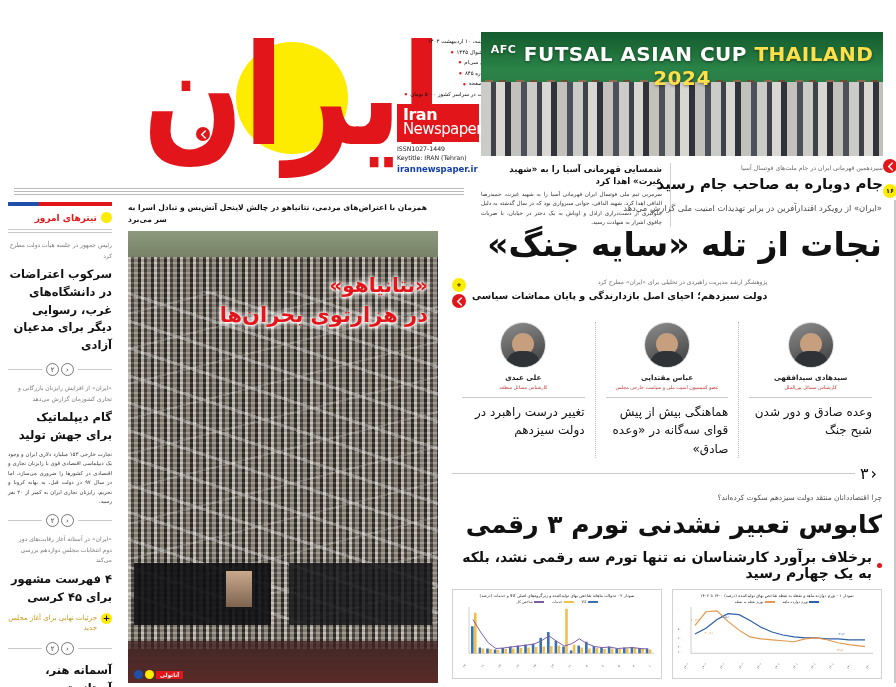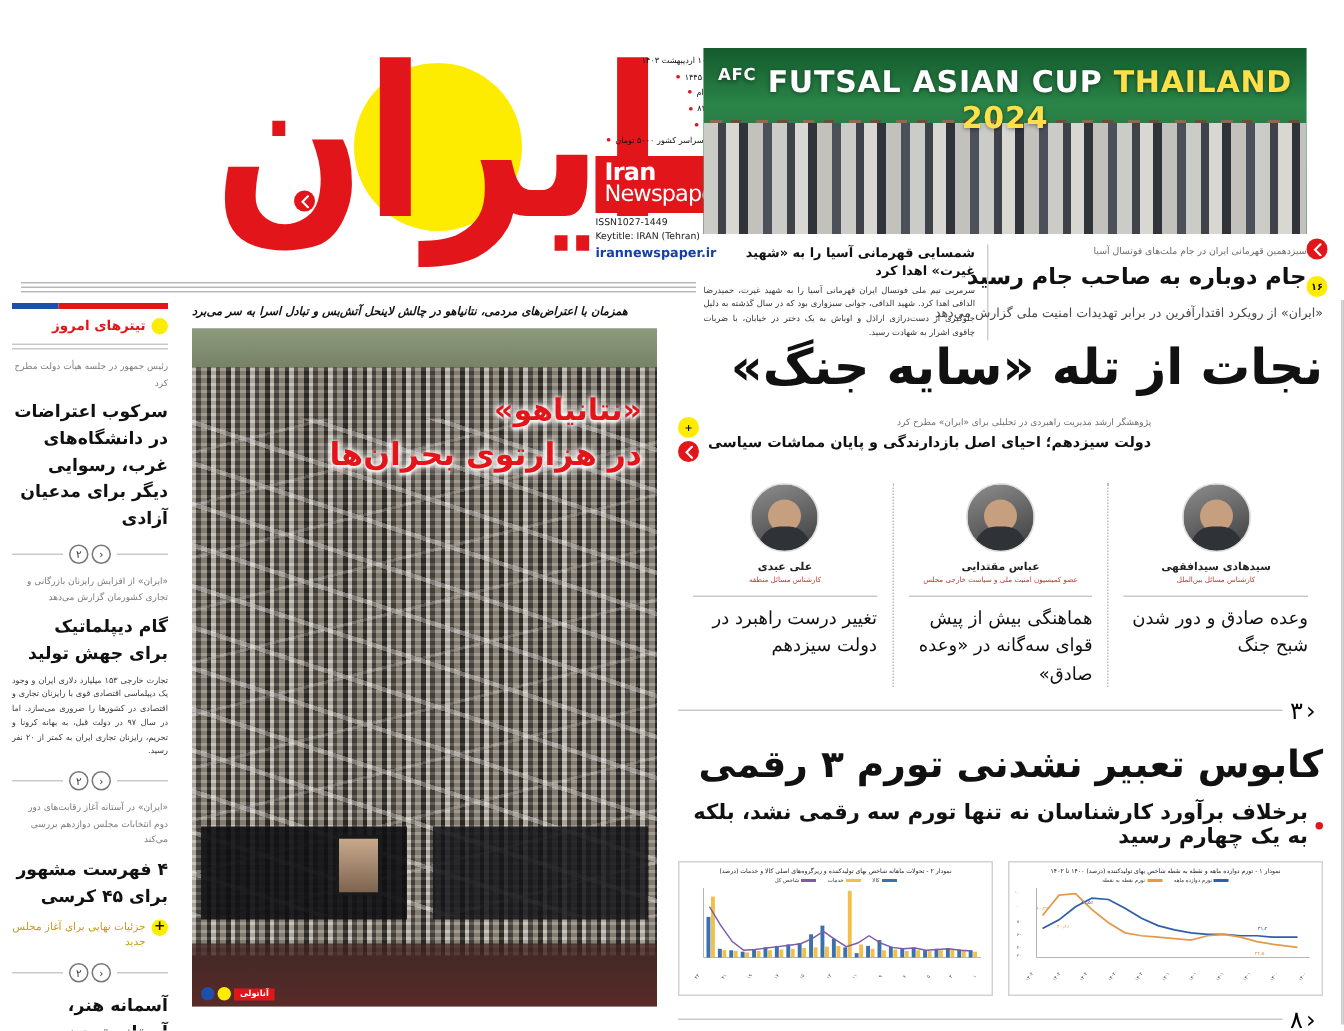--- a/index.html
+++ b/index.html
@@ -48,21 +48,21 @@
     background:#e2161a; color:#fff; padding:3px 6px 5px 6px;
     width:82px;
     margin-left:15px;
   }
   .brand-red .b1 { font-size:16px; font-weight:700; line-height:0.95; letter-spacing:-0.5px; direction:ltr; text-align:left; }
   .brand-red .b2 { font-size:15px; font-weight:400; line-height:1; letter-spacing:-0.6px; direction:ltr; text-align:left; }
   .brand-issn { font-size:6.2px; color:#1a1a1a; direction:ltr; text-align:left; line-height:1.35; margin-top:3px; }
   .brand-site { font-size:8.5px; color:#1340a8; font-weight:700; direction:ltr; text-align:left; margin-top:2px; }
 
   
-  .sports { position:absolute; left:469px; top:32px; width:402px; }
+  .sports { position:absolute; left:481px; top:32px; width:402px; }
   .sports-photo {
     position:relative; width:402px; height:124px; overflow:hidden;
     background: linear-gradient(180deg,#1f7a3c 0%,#2e8b4f 38%,#1c5c30 100%);
   }
   .sports-photo .crowd {
     position:absolute; inset:0;
     background:
       radial-gradient(ellipse at 12% 70%, rgba(255,255,255,.5) 0 6px, transparent 7px),
       radial-gradient(ellipse at 26% 62%, rgba(255,255,255,.45) 0 7px, transparent 8px),
       radial-gradient(ellipse at 40% 72%, rgba(230,230,230,.5) 0 6px, transparent 7px),
@@ -150,21 +150,21 @@
   .jump .pill {
     display:flex; align-items:center; gap:2px; padding:0 4px;
   }
   .jump .o {
     width:13px;height:13px;border-radius:50%;border:1px solid #777;
     display:flex;align-items:center;justify-content:center;font-size:7px;color:#333;
   }
 
   
   .photocol { width:320px; order:2; padding:4px 4px 0 4px; }
-  .pc-caption { font-size:7.6px; font-weight:700; color:#111; text-align:left; line-height:1.6; padding:2px 4px 5px 2px; direction:rtl;font-style:italic; }
+  .pc-caption { font-size:7.6px; font-weight:700; color:#111; text-align:left; line-height:1.6; padding:2px 4px 5px 2px; direction:rtl; }
   .photo {
     position:relative; width:310px; height:452px; overflow:hidden;
     background:linear-gradient(180deg,#6f6a62 0%,#5d5851 10%,#4b4741 100%);
   }
   .photo .sky { position:absolute; left:0; right:0; top:0; height:34px;
     background:linear-gradient(180deg,#8e9a7d,#6f7a5f); }
   .photo .mass {
     position:absolute; left:0; right:0; top:26px; bottom:34px;
     background:
       repeating-linear-gradient(0deg, rgba(255,255,255,.10) 0 2px, rgba(0,0,0,.14) 2px 5px),
@@ -414,20 +414,21 @@
 
       <div class="footer-jump">
         <div class="pill">
           <div class="o">‹</div>
           <div class="o">۳</div>
         </div>
         <div class="dash"></div>
       </div>
 
       <div class="econ">
+        <div class="econ-kicker">چرا اقتصاددانان منتقد دولت سیزدهم سکوت کرده‌اند؟</div>
         <div class="econ-head">کابوس تعبیر نشدنی تورم ۳ رقمی</div>
         <div class="econ-sub">
           <div class="bdot"></div>
           <span>برخلاف برآورد کارشناسان نه تنها تورم سه رقمی نشد، بلکه به یک چهارم رسید</span>
         </div>
       </div>
 
       <div class="charts">
 
         <div class="chartbox">

